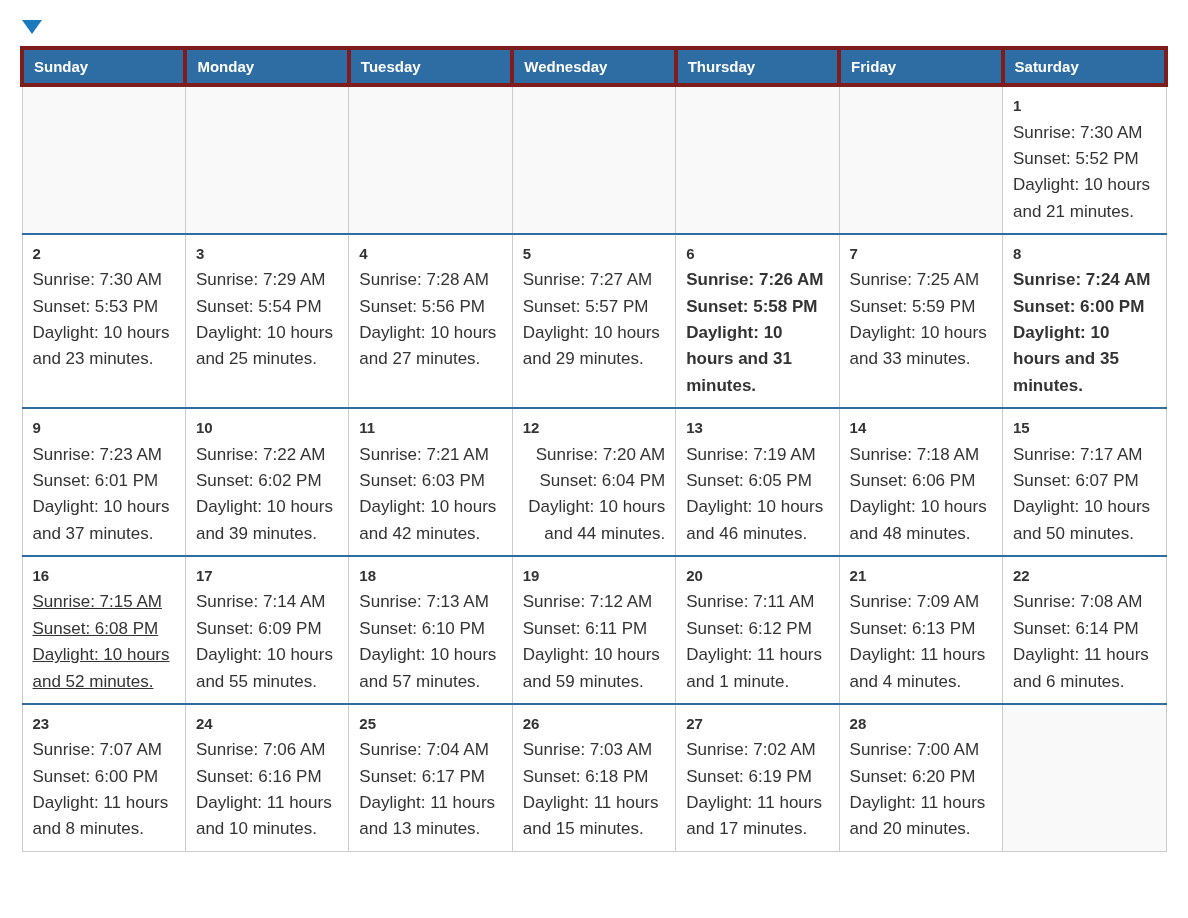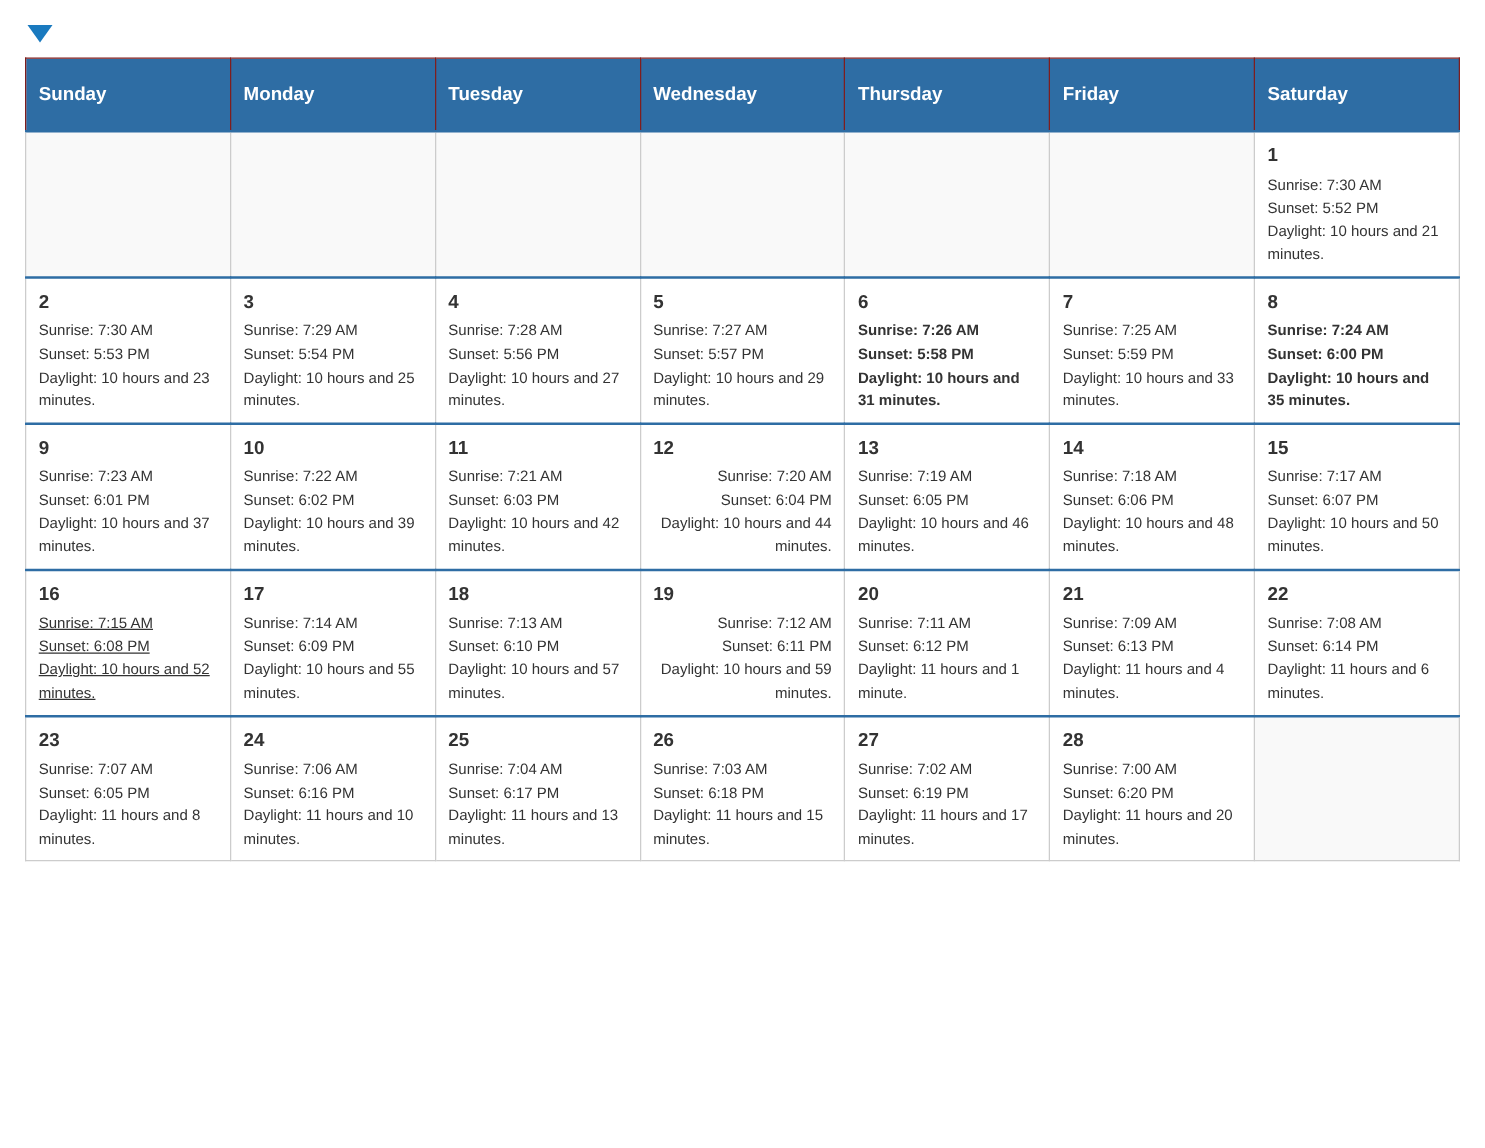--- a/index.html
+++ b/index.html
@@ -61,23 +61,23 @@
     table {
       width: 100%;
       border-collapse: collapse;
       margin-top: 10px;
     }
     thead th {
       background-color: #2e6da4;
       color: #fff;
       font-size: 15px;
       font-weight: bold;
-      padding: 20px 10px;
+      padding: 8px 10px;
       text-align: left;
-      border: 1px solid #7f1d1d;
+      border: 4px solid #7f1d1d;
     }
     tbody td {
       vertical-align: top;
       padding: 8px 10px;
       border: 1px solid #ccc;
       width: 14.28%;
       min-height: 110px;
       font-size: 12.5px;
       color: #333;
       line-height: 1.5;
@@ -85,21 +85,21 @@
     tbody tr {
       border-top: 2px solid #2e6da4;
     }
     .day-number {
       font-size: 15px;
       font-weight: bold;
       display: block;
       margin-bottom: 2px;
     }
     .day-info {
-      font-size: 12px;
+      font-size: 17px;
       color: #333;
       line-height: 1.55;
     }
     .empty-cell {
       background: #f9f9f9;
     }
   </style>
 </head>
 <body>
 
@@ -246,21 +246,21 @@
 Daylight: 10 hours and 55 minutes.</div>
         </td>
         <td>
           <span class="day-number">18</span>
           <div class="day-info" style="white-space: pre-line;">Sunrise: 7:13 AM
 Sunset: 6:10 PM
 Daylight: 10 hours and 57 minutes.</div>
         </td>
         <td>
           <span class="day-number">19</span>
-          <div class="day-info" style="white-space: pre-line; text-align: right;">Sunrise: 7:12 AM
+          <div class="day-info" style="white-space: pre-line;">Sunrise: 7:12 AM
 Sunset: 6:11 PM
 Daylight: 10 hours and 59 minutes.</div>
         </td>
         <td>
           <span class="day-number">20</span>
           <div class="day-info" style="white-space: pre-line;">Sunrise: 7:11 AM
 Sunset: 6:12 PM
 Daylight: 11 hours and 1 minute.</div>
         </td>
         <td>
@@ -273,21 +273,21 @@
           <span class="day-number">22</span>
           <div class="day-info" style="white-space: pre-line;">Sunrise: 7:08 AM
 Sunset: 6:14 PM
 Daylight: 11 hours and 6 minutes.</div>
         </td>
       </tr>
       <tr>
         <td>
           <span class="day-number">23</span>
           <div class="day-info" style="white-space: pre-line;">Sunrise: 7:07 AM
-Sunset: 6:05 PM
+Sunset: 6:00 PM
 Daylight: 11 hours and 8 minutes.</div>
         </td>
         <td>
           <span class="day-number">24</span>
           <div class="day-info" style="white-space: pre-line;">Sunrise: 7:06 AM
 Sunset: 6:16 PM
 Daylight: 11 hours and 10 minutes.</div>
         </td>
         <td>
           <span class="day-number">25</span>

